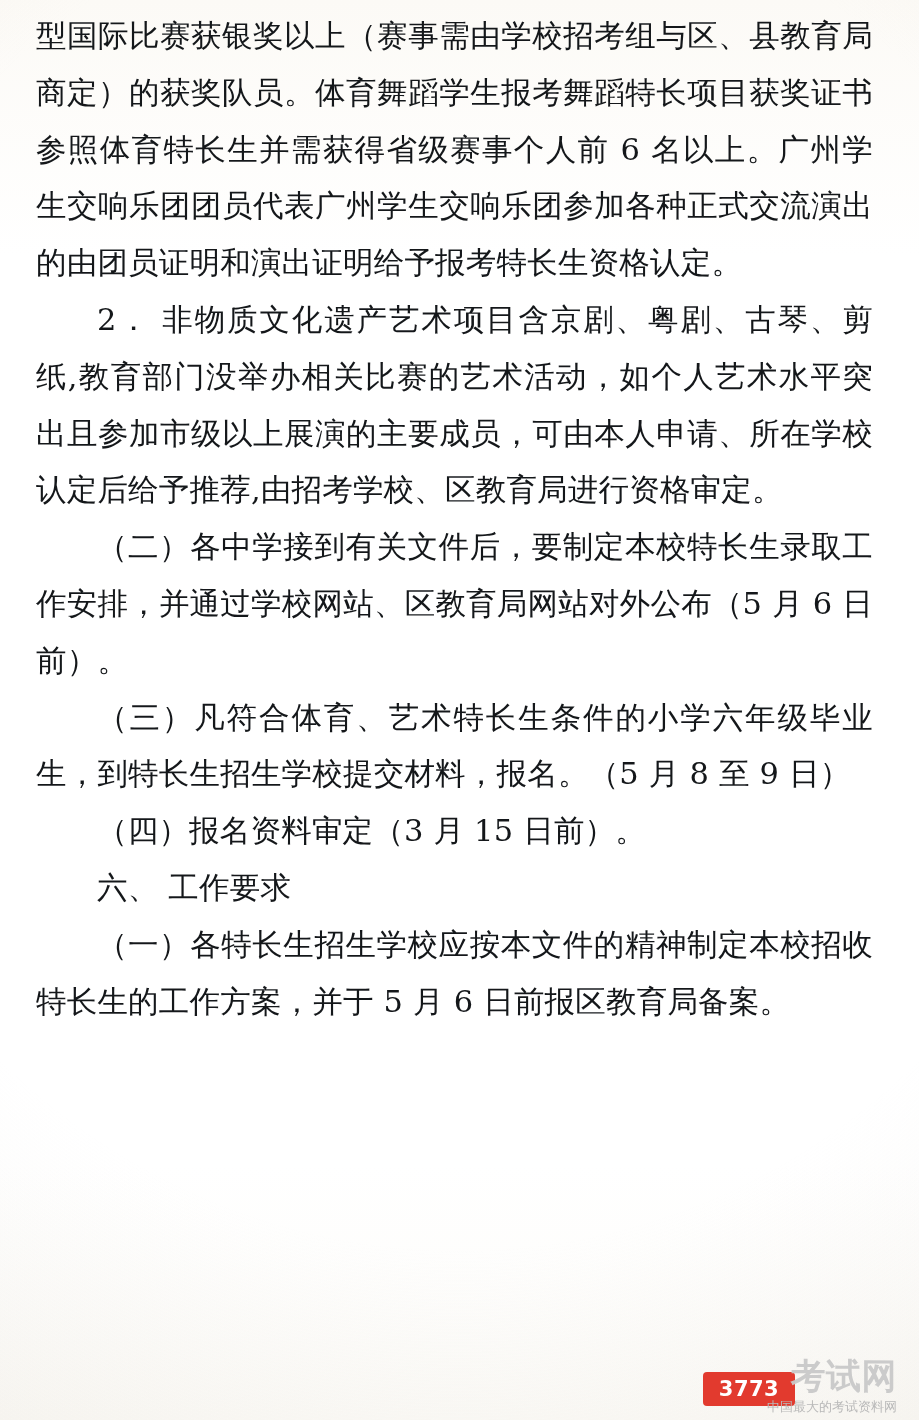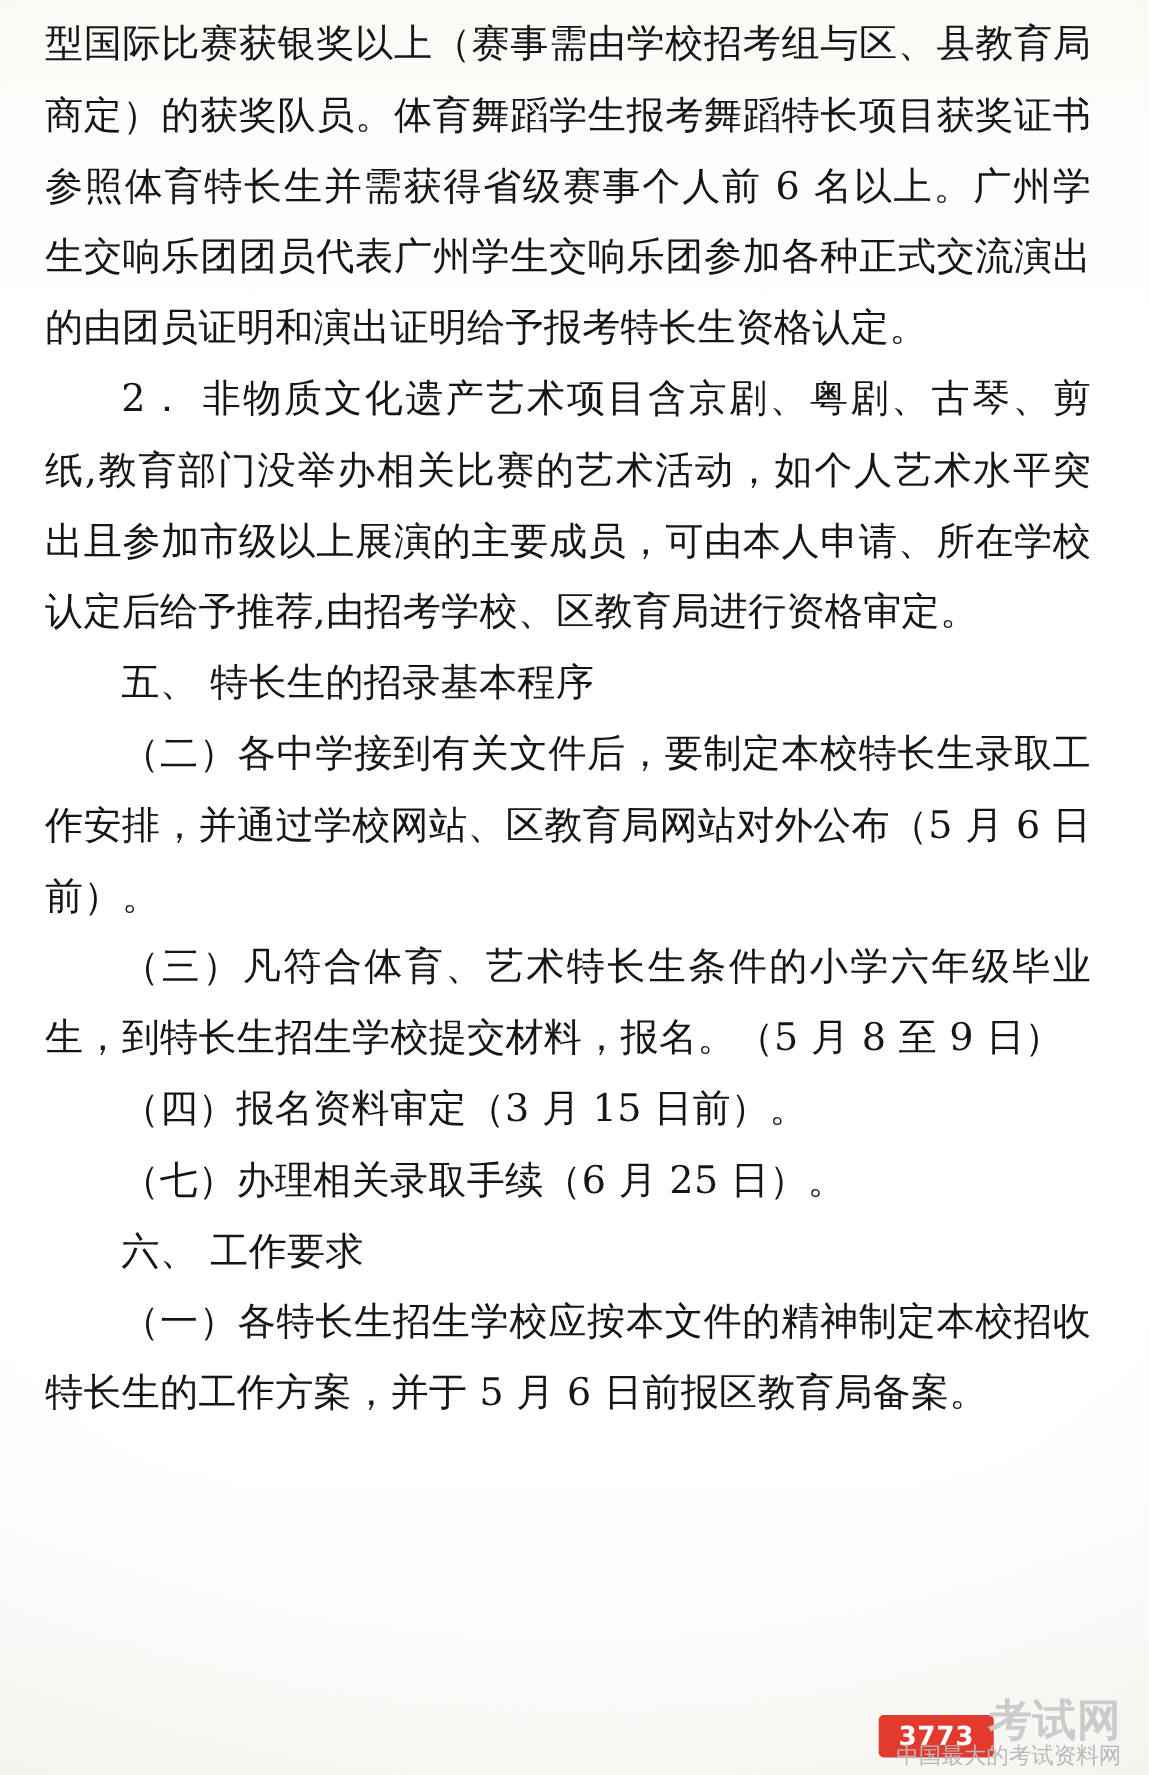--- a/index.html
+++ b/index.html
@@ -85,38 +85,36 @@
     line-height: 34px;
     text-align: center;
     letter-spacing: 0.5px;
     margin-left: 20px;
   }
   .wm-sub {
     position: absolute;
     right: 8px;
     bottom: -2px;
     font-family: "DejaVu Sans", "Liberation Sans", sans-serif;
-    font-size: 18px;
+    font-size: 13px;
     color: #b9b9b9;
     white-space: nowrap;
   }
 </style>
 </head>
 <body>
 
 <div class="page">
 
   <div class="body-text">
     <p class="noindent">型国际比赛获银奖以上（赛事需由学校招考组与区、县教育局商定）的获奖队员。体育舞蹈学生报考舞蹈特长项目获奖证书参照体育特长生并需获得省级赛事个人前 6 名以上。广州学生交响乐团团员代表广州学生交响乐团参加各种正式交流演出的由团员证明和演出证明给予报考特长生资格认定。</p>
     <p class="indent">2． 非物质文化遗产艺术项目含京剧、粤剧、古琴、剪纸,教育部门没举办相关比赛的艺术活动，如个人艺术水平突出且参加市级以上展演的主要成员，可由本人申请、所在学校认定后给予推荐,由招考学校、区教育局进行资格审定。</p>
-    <p class="indent">五、 特长生的招录基本程序</p>
     <p class="indent">（二）各中学接到有关文件后，要制定本校特长生录取工作安排，并通过学校网站、区教育局网站对外公布（5 月 6 日前）。</p>
     <p class="indent">（三）凡符合体育、艺术特长生条件的小学六年级毕业生，到特长生招生学校提交材料，报名。（5 月 8 至 9 日）</p>
     <p class="indent">（四）报名资料审定（3 月 15 日前）。</p>
-    <p class="indent">（七）办理相关录取手续（6 月 25 日）。</p>
     <p class="indent">六、 工作要求</p>
     <p class="indent">（一）各特长生招生学校应按本文件的精神制定本校招收特长生的工作方案，并于 5 月 6 日前报区教育局备案。</p>
 
   </div>
 
   <div class="watermark">
     <div class="wm-badge">3773</div>
     <div class="wm-text">考试网</div>
     <div class="wm-sub">中国最大的考试资料网</div>
   </div>

